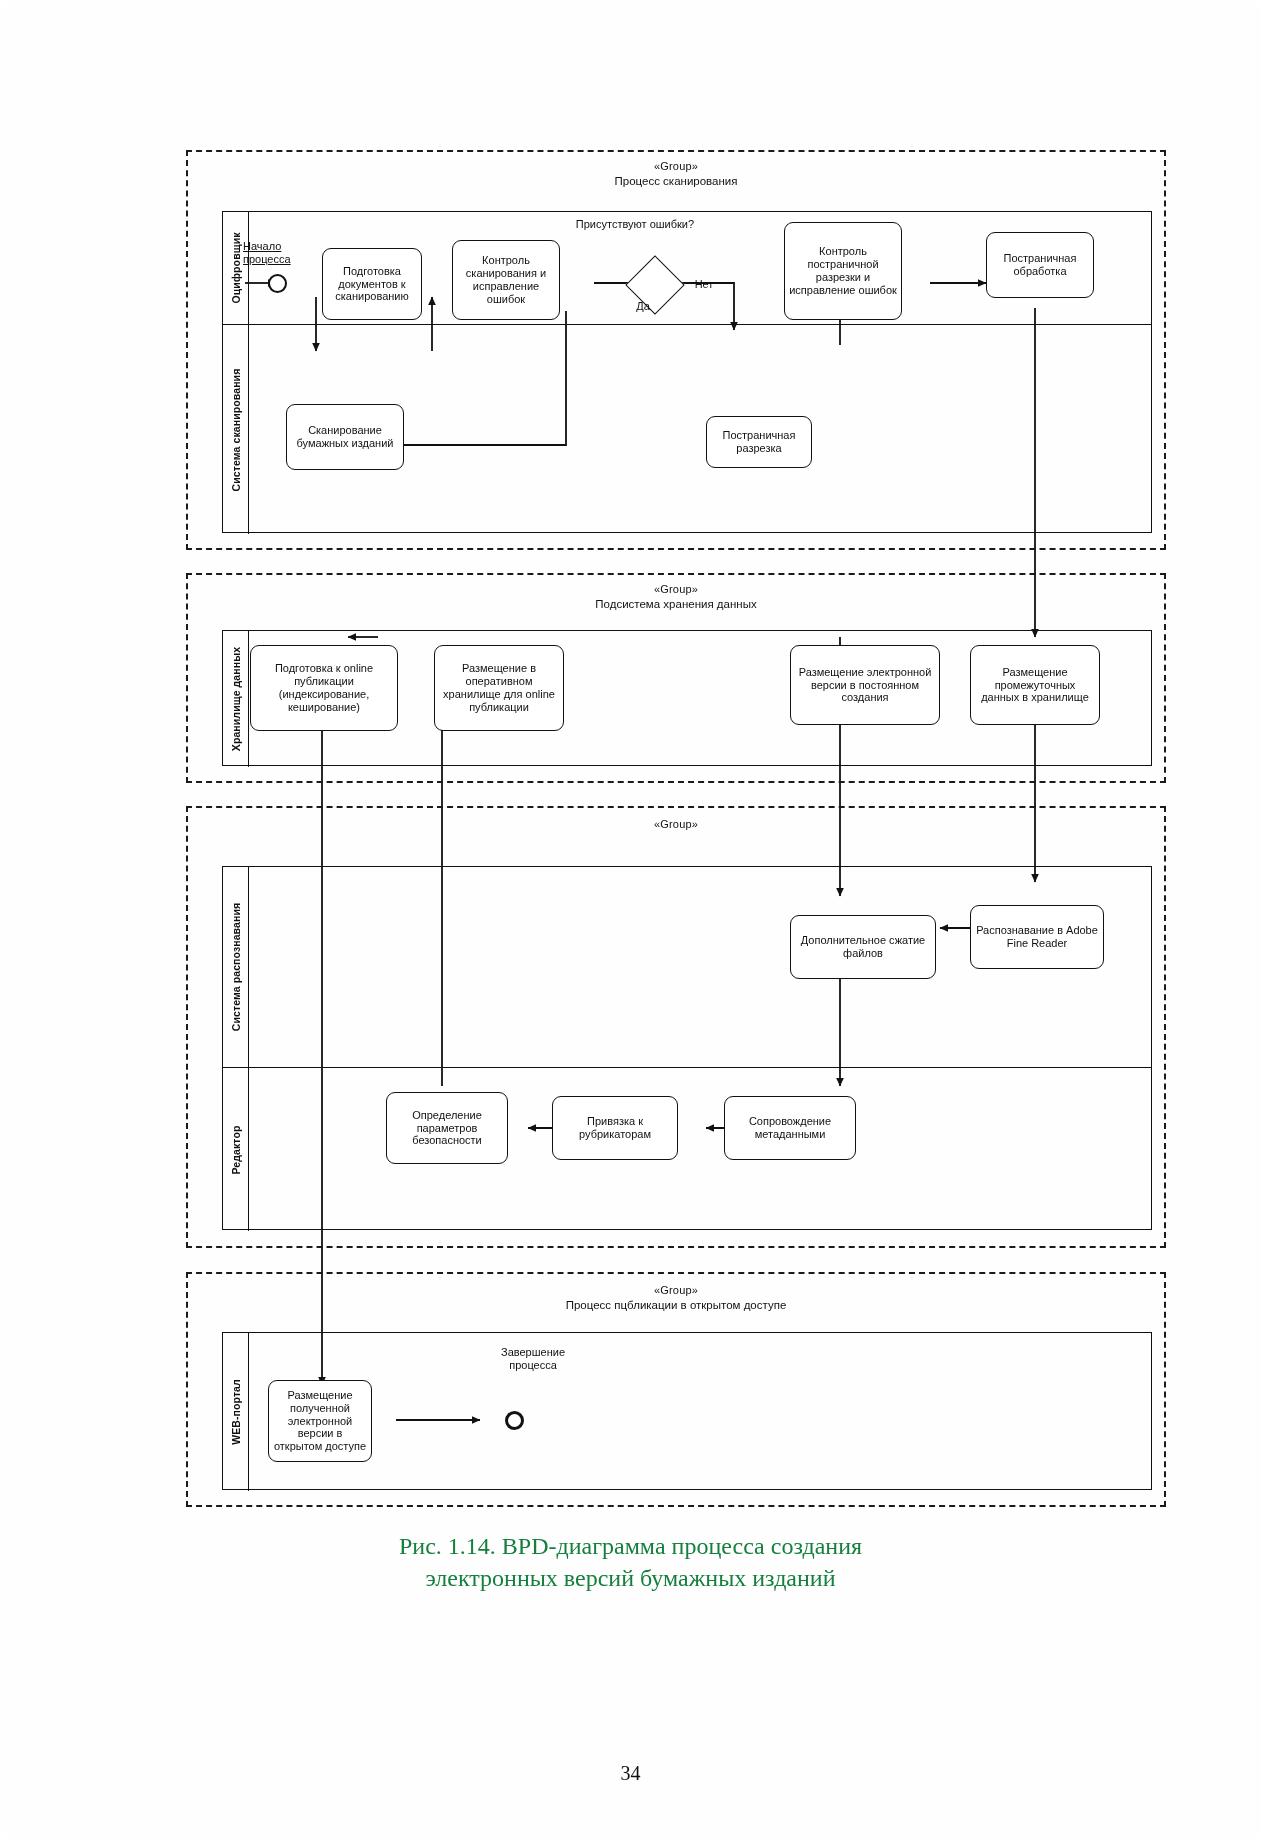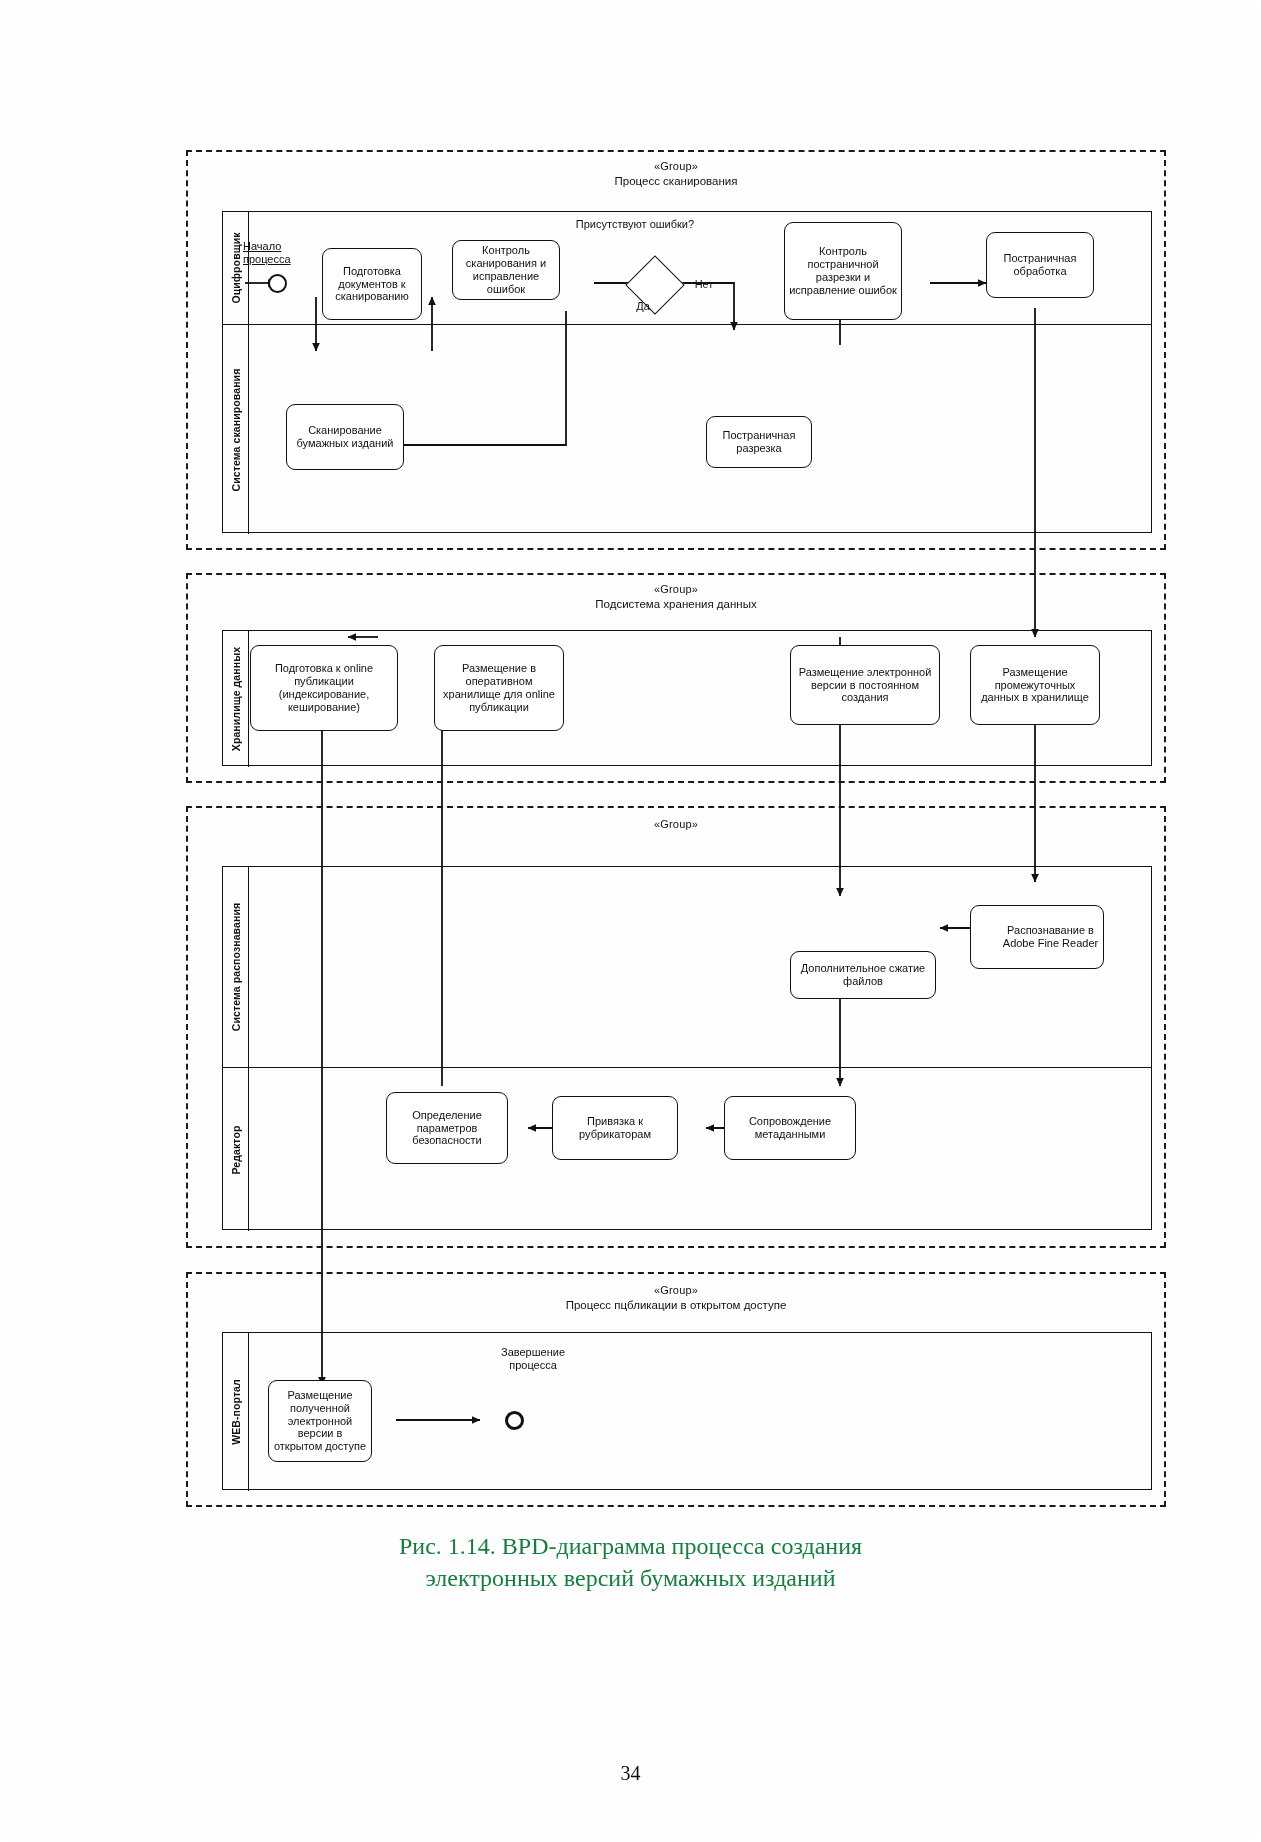--- a/index.html
+++ b/index.html
@@ -113,21 +113,21 @@
   </div>
 
   <div class="note l" style="left:243px;top:240px;width:90px;text-decoration:underline;">
     <span>Начало</span><br>
     <span>процесса</span>
   </div>
   <div class="ev" style="left:268px;top:274px;width:19px;height:19px;"></div>
 
   <div class="task" style="left:322px;top:248px;width:100px;height:72px;">Подготовка документов к сканированию</div>
 
-  <div class="task" style="left:452px;top:240px;width:108px;height:60px;">Контроль сканирования и исправление ошибок</div>
+  <div class="task" style="left:452px;top:240px;width:108px;height:80px;">Контроль сканирования и исправление ошибок</div>
 
   <div class="note" style="left:530px;top:218px;width:210px;">
     <span>Присутствуют ошибки?</span>
   </div>
   <div class="gw" style="left:634px;top:264px;width:42px;height:42px;"></div>
   <div class="note" style="left:628px;top:300px;width:30px;">
     <span>Да</span>
   </div>
   <div class="note" style="left:688px;top:278px;width:32px;">
     <span>Нет</span>
@@ -174,23 +174,23 @@
         <span>Система распознавания</span>
       </div>
     </div>
     <div class="lane" style="top:200px;height:164px;">
       <div class="lane-hdr">
         <span>Редактор</span>
       </div>
     </div>
   </div>
 
-  <div class="task" style="left:790px;top:951px;width:146px;height:48px;">Дополнительное сжатие файлов</div>
-
-  <div class="task" style="left:970px;top:905px;width:134px;height:64px;padding-left:31px;">Распознавание в Adobe Fine Reader</div>
+  <div class="task" style="left:790px;top:915px;width:146px;height:64px;">Дополнительное сжатие файлов</div>
+
+  <div class="task" style="left:970px;top:905px;width:134px;height:64px;">Распознавание в Adobe Fine Reader</div>
 
   <div class="task" style="left:386px;top:1092px;width:122px;height:72px;">Определение параметров безопасности</div>
 
   <div class="task" style="left:552px;top:1096px;width:126px;height:64px;">Привязка к рубрикаторам</div>
 
   <div class="task" style="left:724px;top:1096px;width:132px;height:64px;">Сопровождение метаданными</div>
 
   <div class="group" style="left:186px;top:1272px;width:980px;height:235px;"></div>
   <div class="group-title" style="left:186px;top:1284px;width:980px;">
     <span class="g1">«Group»</span>

